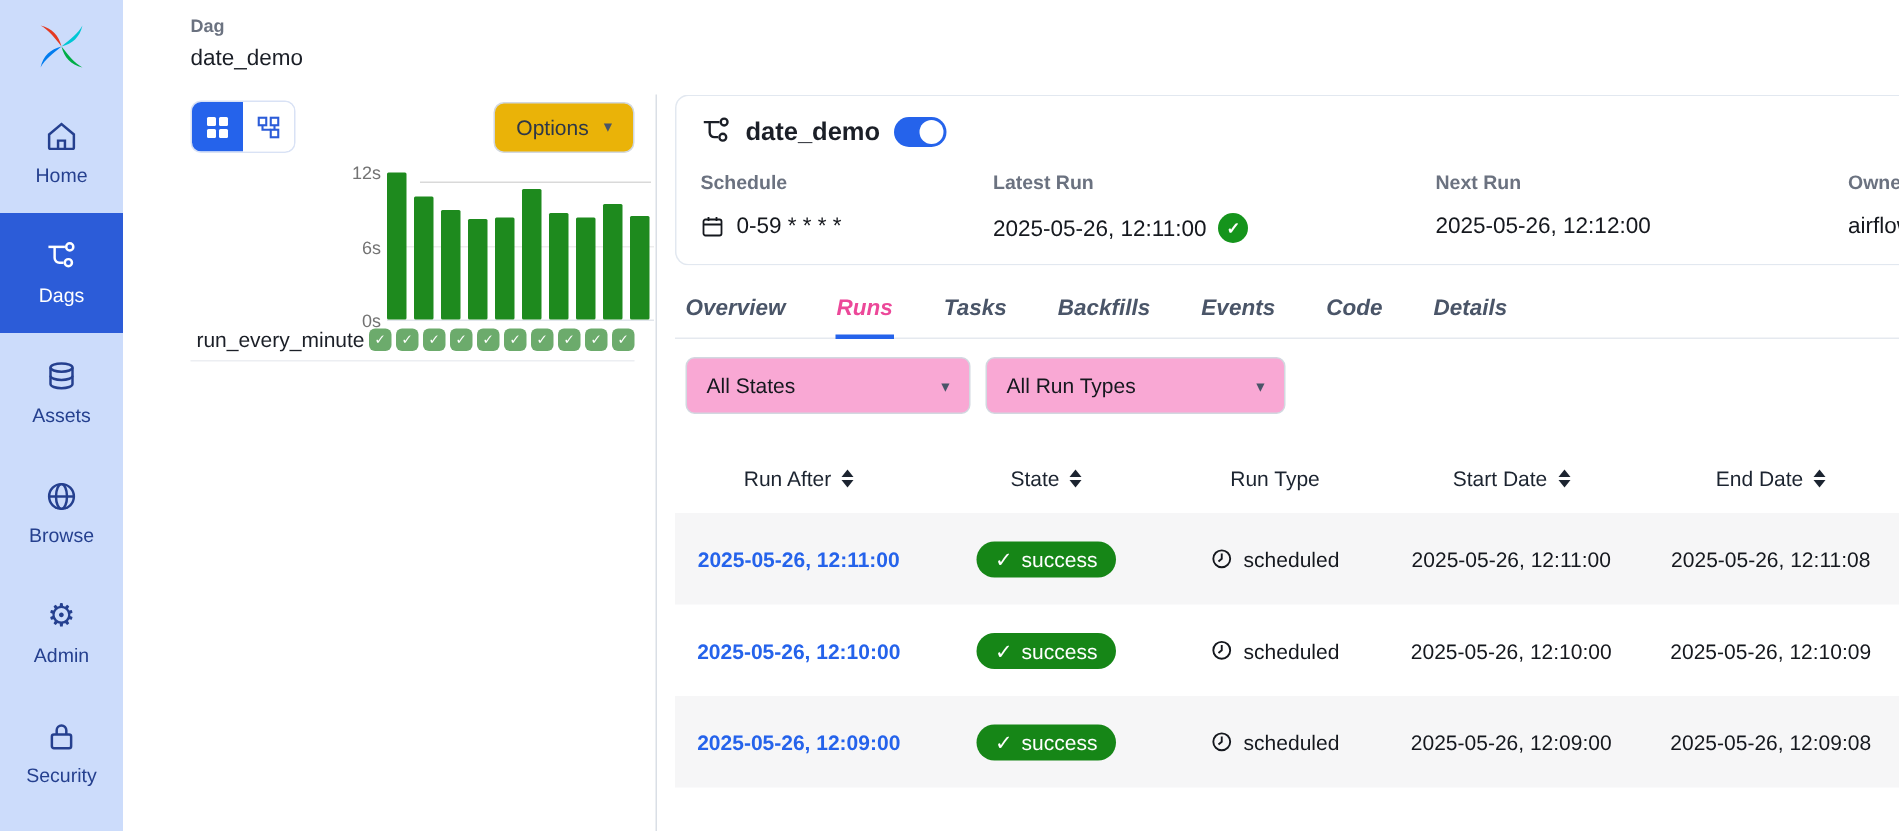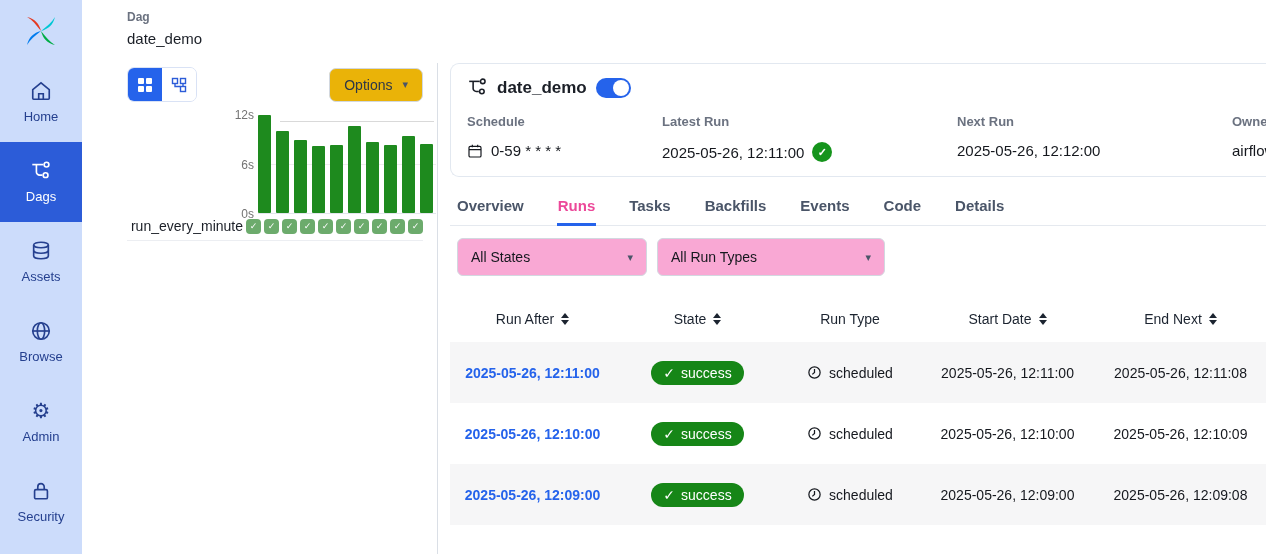--- a/index.html
+++ b/index.html
@@ -62,27 +62,27 @@
   .dag-name { font-size:17px; font-weight:bold; color:#1b1f27; }
   .toggle { width:35px; height:20px; border-radius:10px; background:#2563eb; position:relative; cursor:pointer; }
   .toggle .knob { position:absolute; right:2px; top:2px; width:16px; height:16px; border-radius:50%; background:#fff; }
   .dag-meta { display:grid; grid-template-columns:195px 295px 275px 1fr; margin-top:16px; }
   .meta-label { font-size:13px; font-weight:bold; color:#6b7280; }
   .meta-value { margin-top:13px; font-size:15px; color:#15181e; display:flex; align-items:center; gap:8px; }
   .check-circle { width:20px; height:20px; border-radius:50%; background:#15941c; color:#fff;
     display:flex; align-items:center; justify-content:center; font-size:11px; font-weight:bold; }
 
   .tab-bar { display:flex; gap:32px; margin-top:12px; border-bottom:1px solid #e5e9ef; padding-left:6px; }
-  .tab { padding:8px 1px 9px 1px; font-size:15px; font-weight:bold; color:#4a5568; cursor:pointer; border-bottom:3px solid transparent; margin-bottom:-1px; }
+  .tab { padding:8px 1px 9px 1px; font-size:15px; font-weight:bold; color:#4a5568; cursor:pointer; border-bottom:3px solid transparent; margin-bottom:-1px;font-style:italic; }
   .tab.active { color:#ec4899; border-bottom-color:#2563eb; }
 
   .filters { display:flex; gap:10px; margin-top:12px; padding-left:7px; }
   .select-box { height:38px; border:1px solid #d2d8e0; border-radius:6px; display:flex;
     align-items:center; justify-content:space-between; padding:0 13px; font-size:14px; color:#15181e; cursor:pointer; background:#f9a8d4; }
-  .select-states { width:190px; } .select-runtypes { width:228px; }
+  .select-states { width:190px; } .select-runtypes { width:200px; }
 
   .runs-table { margin-top:19px; }
   .t-header, .t-row { display:grid; grid-template-columns:165px 165px 140px 175px 1fr; align-items:center; }
   .t-header { height:47px; }
   .th-cell { display:flex; align-items:center; justify-content:center; gap:7px;
     font-size:14px; color:#1c2430; cursor:pointer; }
   .sort-icon { display:flex; flex-direction:column; gap:2px; }
   .tri-up { width:0; height:0; border-left:4px solid transparent; border-right:4px solid transparent; border-bottom:5px solid #1c2430; }
   .tri-down { width:0; height:0; border-left:4px solid transparent; border-right:4px solid transparent; border-top:5px solid #1c2430; }
   .t-row { height:61px; }
@@ -320,21 +320,21 @@
                 <span>Run Type</span>
               </div>
               <div class="th-cell">
                 <span>Start Date</span>
                 <span class="sort-icon">
                   <span class="tri-up"></span>
                   <span class="tri-down"></span>
                 </span>
               </div>
               <div class="th-cell">
-                <span>End Next</span>
+                <span>End Date</span>
                 <span class="sort-icon">
                   <span class="tri-up"></span>
                   <span class="tri-down"></span>
                 </span>
               </div>
             </div>
           <div id="tbody">
               <div class="t-row alt">
                 <div class="cell">
                   <span class="run-link">2025-05-26, 12:11:00</span>

